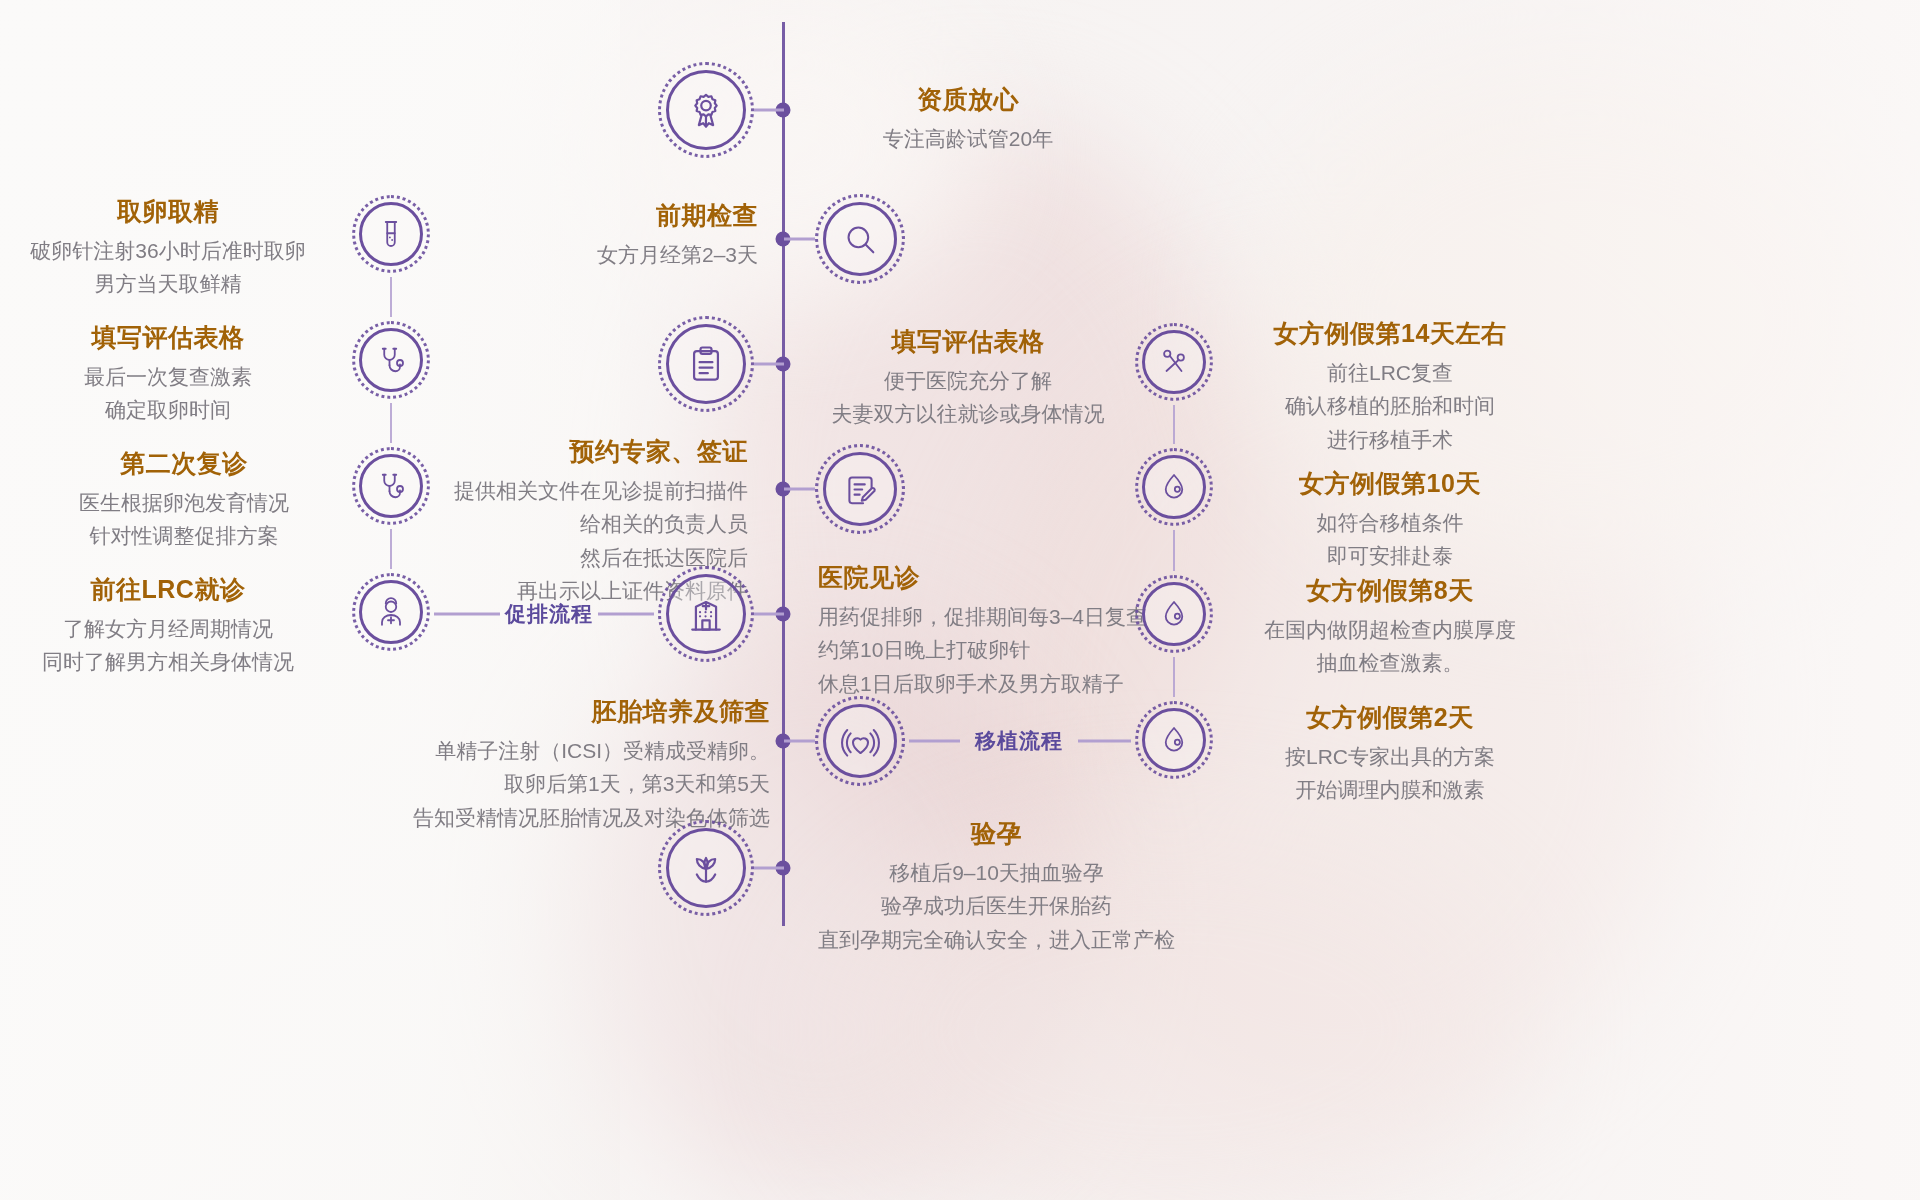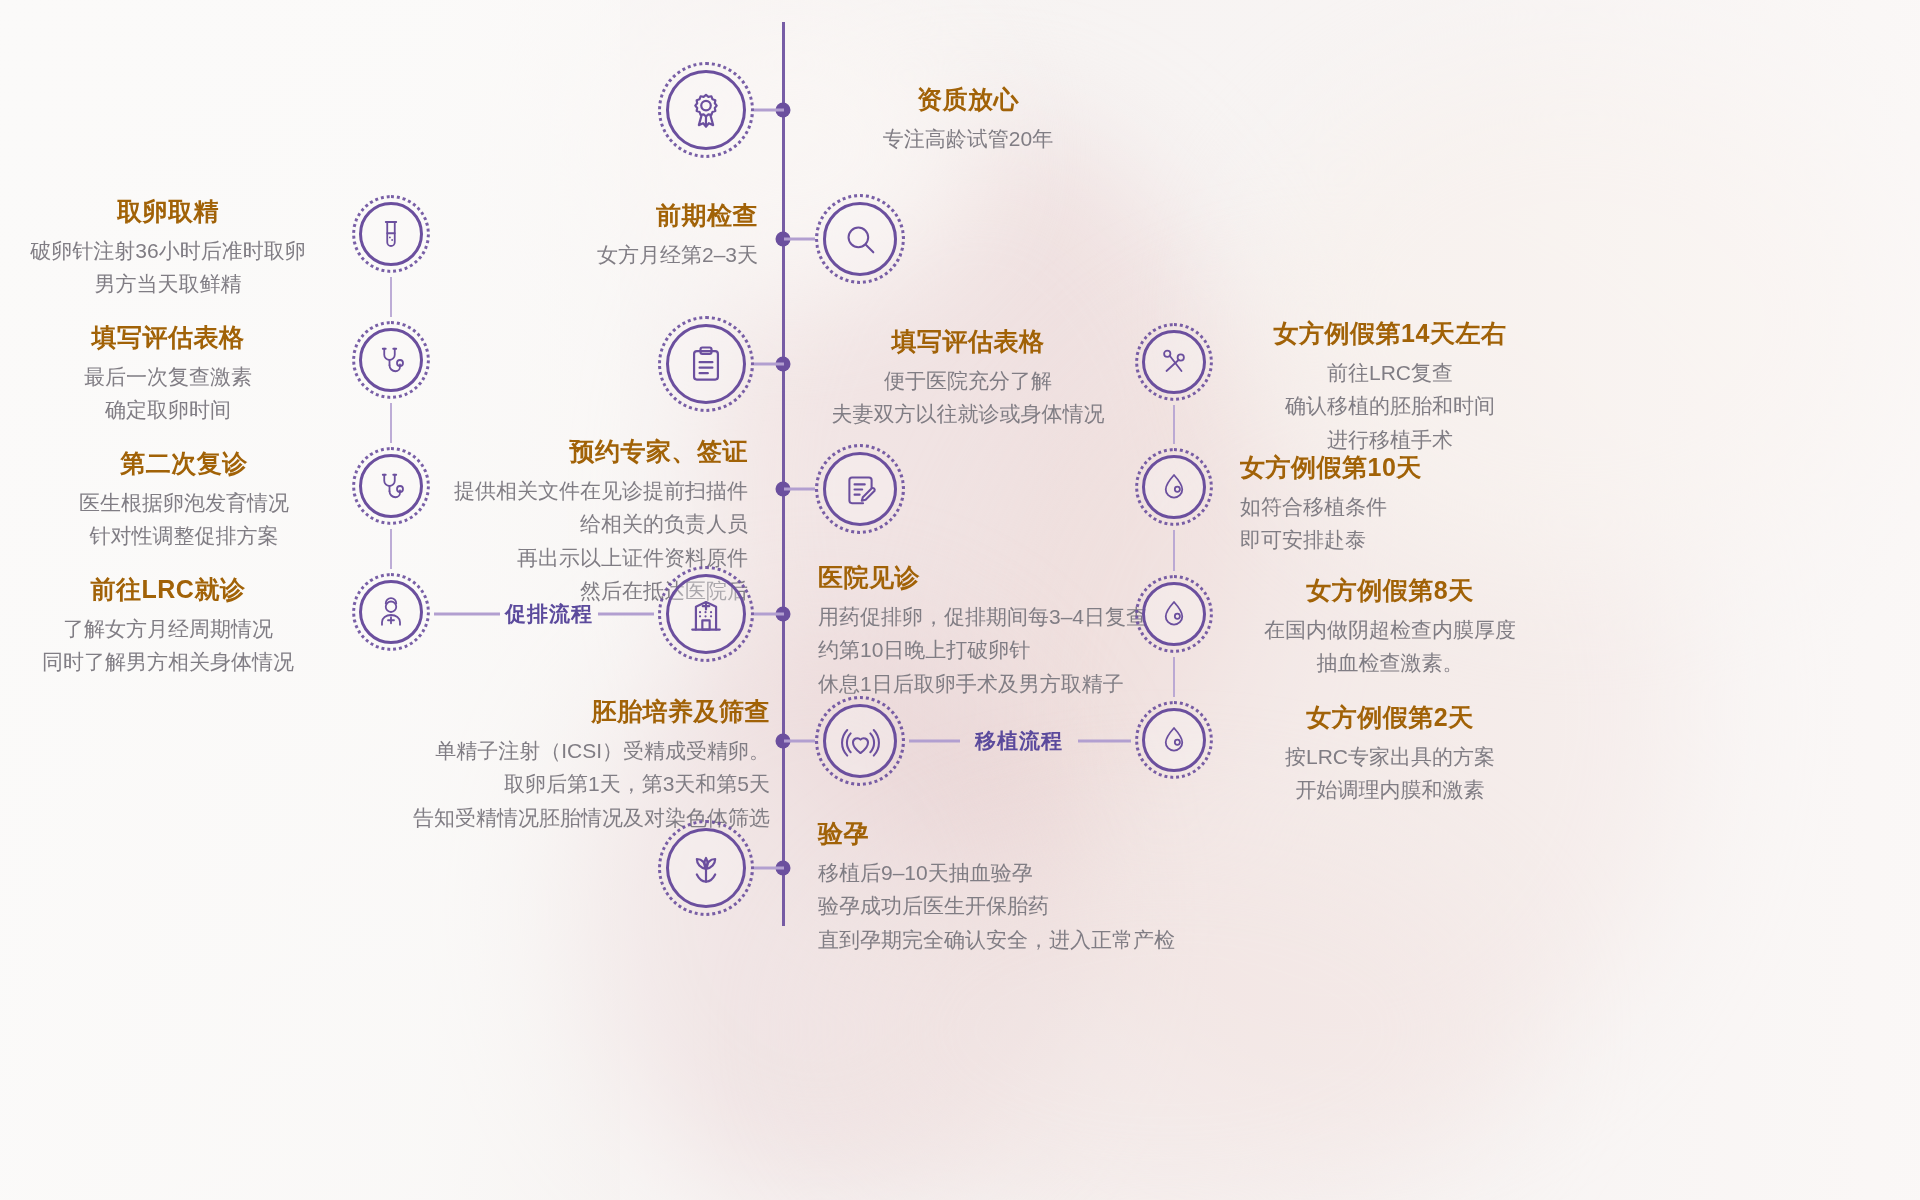--- a/index.html
+++ b/index.html
@@ -179,22 +179,22 @@
           </svg>
         </span>
       </div>
     </div>
     <div class="connector" style="left: 784px; top: 489px; width: 31px;"></div>
     <div class="tb left" style="top: 436px; left: 0px; width: 748px; text-align: right;">
       <div class="tt">预约专家、签证</div>
       <div class="ts">
         <div>提供相关文件在见诊提前扫描件</div>
         <div>给相关的负责人员</div>
+        <div>然后在抵达医院后</div>
         <div>再出示以上证件资料原件</div>
-        <div>然后在抵达医院后</div>
       </div>
     </div>
     <div class="spine-dot" style="left: 783px; top: 614px;"></div>
     <div class="node" style="left: 706px; top: 614px; width: 96px; height: 96px;">
       <div class="ring-outer"></div>
       <div class="ring-inner" style="inset: 8px;">
         <span>
           <svg width="44" height="44" viewBox="0 0 48 48" fill="none" stroke="#6b4f9e" stroke-width="2.4" stroke-linecap="round" stroke-linejoin="round">
             <path d="M13 41V16l11-5 11 5v25"></path>
        <path d="M9 41h30"></path>
@@ -245,21 +245,21 @@
             <path d="M24 39V25"></path>
        <path d="M24 25c-6-1-10-5.4-10-10.8 5.4 0 9.6 4 10 10.8z"></path>
        <path d="M24 25c6-1 10-5.4 10-10.8-5.4 0-9.6 4-10 10.8z"></path>
        <path d="M24 25c-2.2-3.6-2.2-8 0-12 2.2 4 2.2 8.4 0 12z"></path>
        <path d="M14 31c2.4 5 5.6 7.5 10 8 4.4-.5 7.6-3 10-8"></path>
           </svg>
         </span>
       </div>
     </div>
     <div class="connector" style="left: 754px; top: 868px; width: 30px;"></div>
-    <div class="tb center" style="top: 818px; left: 818px; width: auto; transform: translateX(0px); text-align: left; min-width: 300px;">
+    <div class="tb center" style="top: 818px; left: 818px; width: auto; transform: translateX(0px); text-align: center; min-width: 300px;">
       <div class="tt">验孕</div>
       <div class="ts">
         <div>移植后9–10天抽血验孕</div>
         <div>验孕成功后医生开保胎药</div>
         <div>直到孕期完全确认安全，进入正常产检</div>
       </div>
     </div>
     <div class="node" style="left: 391px; top: 234px; width: 78px; height: 78px;">
       <div class="ring-outer"></div>
       <div class="ring-inner" style="inset: 7px;">
@@ -372,21 +372,21 @@
       <div class="ring-inner" style="inset: 7px;">
         <span>
           <svg width="36" height="36" viewBox="0 0 48 48" fill="none" stroke="#6b4f9e" stroke-width="2.4" stroke-linecap="round" stroke-linejoin="round">
             <path d="M24 8s11 12.2 11 19.2A11 11 0 0 1 13 27.2C13 20.2 24 8 24 8z"></path>
        <circle cx="28.5" cy="27" r="3.4"></circle>
           </svg>
         </span>
       </div>
     </div>
     <div class="vconnector" style="left: 1173px; top: 530px; height: 41px;"></div>
-    <div class="tb right" style="top: 452px; left: 1240px; min-width: 300px;">
+    <div class="tb right" style="top: 468px; left: 1240px; text-align: center; min-width: 300px;">
       <div class="tt">女方例假第10天</div>
       <div class="ts">
         <div>如符合移植条件</div>
         <div>即可安排赴泰</div>
       </div>
     </div>
     <div class="node" style="left: 1174px; top: 614px; width: 78px; height: 78px;">
       <div class="ring-outer"></div>
       <div class="ring-inner" style="inset: 7px;">
         <span>

